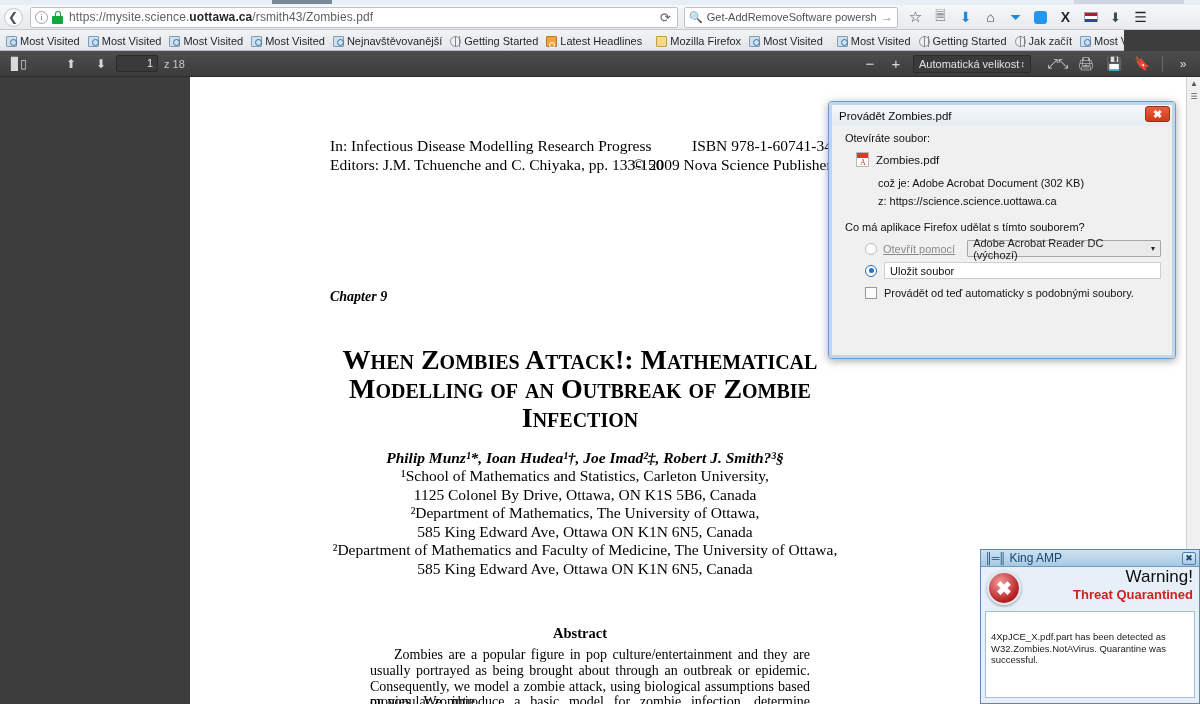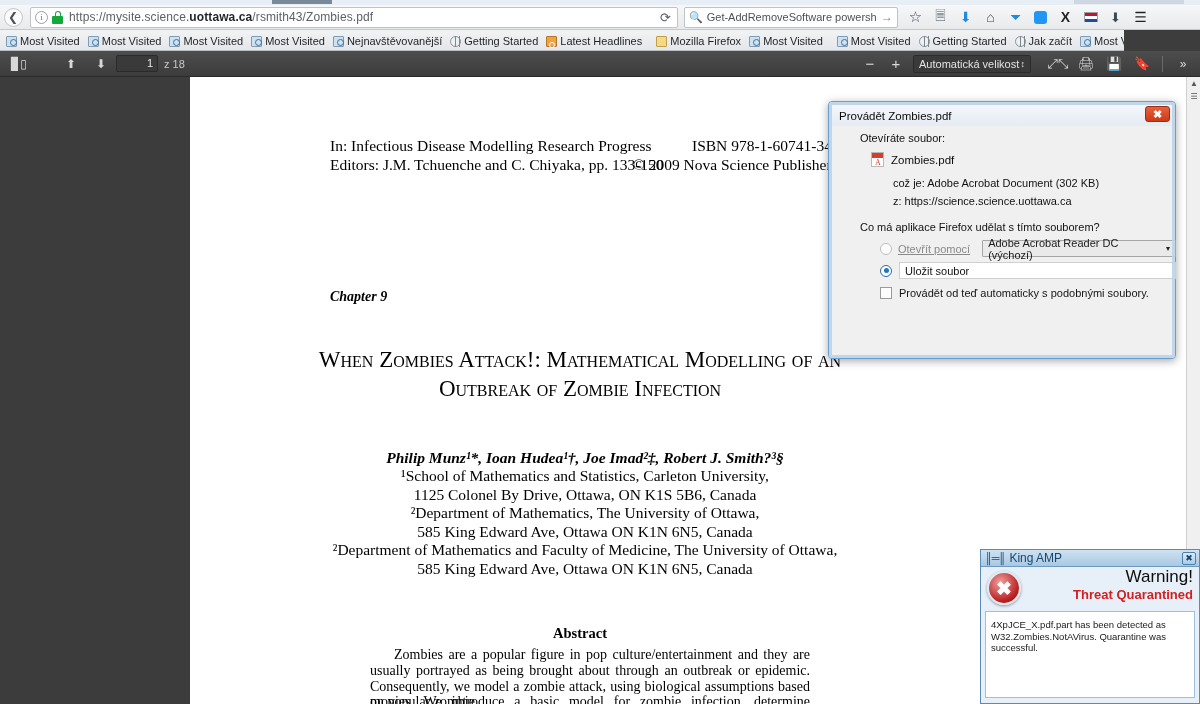--- a/index.html
+++ b/index.html
@@ -143,21 +143,21 @@
   .hdr-line { position:absolute; font-size:15.5px; white-space:nowrap; }
   .hdr-l1 { left:140px; top:60px; }
   .hdr-r1 { left:502px; top:60px; }
   .hdr-l2 { left:140px; top:79px; }
   .hdr-r2 { left:443px; top:79px; }
 
   .chapter { position:absolute; left:140px; top:212px; font-size:14px;
              font-weight:bold; font-style:italic; }
   .title {
     position:absolute; left:110px; top:268px; width:560px; text-align:center;
-    font-size:23px; font-weight:normal; line-height:29px;
+    font-size:28px; font-weight:bold; line-height:29px;
     font-variant: small-caps;
   }
   .authors {
     position:absolute; left:60px; top:372px; width:670px; text-align:center;
     font-size:15.5px; font-weight:bold; font-style:italic;
   }
   .affil {
     position:absolute; left:40px; top:390px; width:710px; text-align:center;
     font-size:15.5px; line-height:18.5px;
   }
@@ -195,21 +195,20 @@
   .dlg-close {
     position:absolute; right:5px; top:4px; width:25px; height:16px;
     background: linear-gradient(#e8603f,#cf3a17);
     border:1px solid #9b2d12; border-radius:3px;
     color:#fff; font-size:11px; font-weight:bold;
     display:flex; align-items:center; justify-content:center;
   }
   .dlg-body {
     position:absolute; left:9px; top:27px; right:9px; bottom:49px;
     background:#f0f0f0;
-    margin-left:15px;
   }
   .dlg-lbl { position:absolute; font-size:11px; color:#111; }
   .l-opening { left:7px; top:3px; }
   .file-row { position:absolute; left:18px; top:23px; display:flex; align-items:center; gap:7px; }
   .pdf-icon { width:13px; height:15px; background:#fff; border:1px solid #b8b8b8; position:relative; }
   .pdf-icon .top { position:absolute; left:0; top:0; width:100%; height:5px; background:#d23f31; }
   .pdf-icon .a { position:absolute; left:3px; top:6px; font-size:8px; color:#d23f31;
                  font-family:"Liberation Serif", serif; line-height:8px; }
   .file-name { font-size:11.5px; font-weight:normal; color:#0d0d0d; }
   .l-which { left:40px; top:48px; }
@@ -276,21 +275,21 @@
   .amp-threat { font-size:13px; color:#d31f1f; font-weight:bold; line-height:16px; }
   .amp-badge {
     position:absolute; left:6px; top:4px; width:34px; height:34px; border-radius:50%;
     background: radial-gradient(circle at 38% 32%, #f0a0a0, #b71c1c 70%);
     border:2px solid #dfe9f2; box-shadow:0 1px 3px rgba(0,0,0,.4);
     display:flex; align-items:center; justify-content:center;
     color:#fff; font-size:19px; font-weight:bold; line-height:19px;
   }
   .amp-msgbox {
     position:absolute; left:4px; right:4px; top:61px; bottom:5px;
-    background:#fff; border:1px solid #9fc0da; padding:7px 5px;
+    background:#fff; border:1px solid #9fc0da; padding:19px 5px;
     font-size:9.5px; color:#1a1a1a; line-height:11.5px;
   }
 </style>
 </head>
 <body>
 
 <div id="browser">
 
   <div class="tabstrip">
     <div class="tabrem" style="left:272px;width:60px;"></div>

